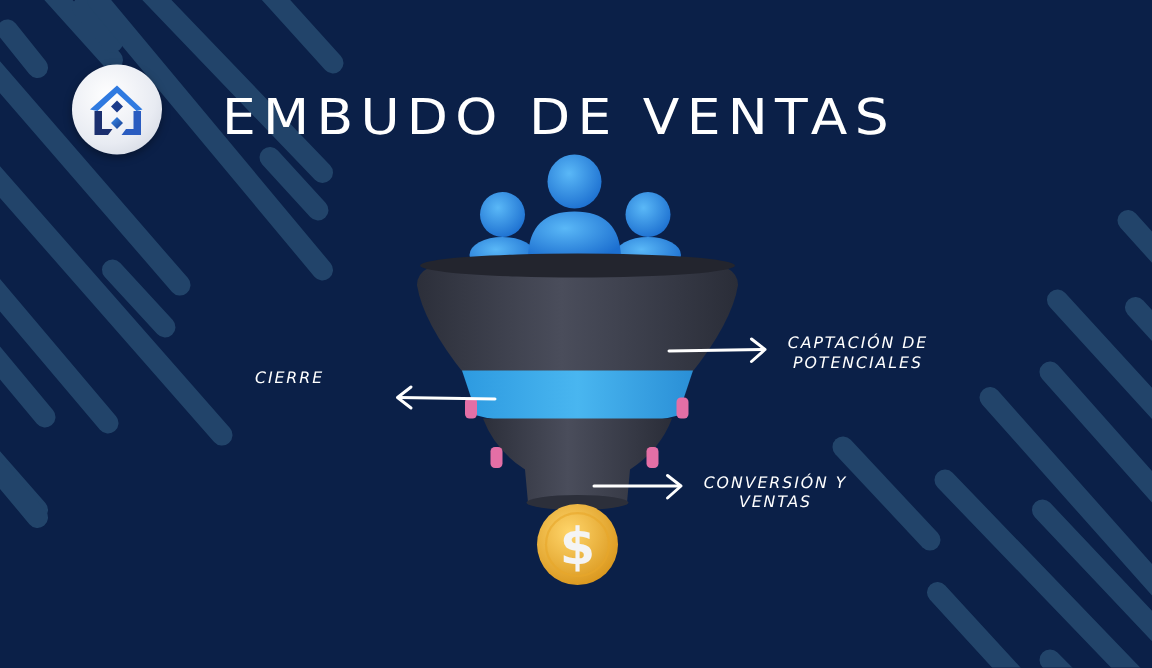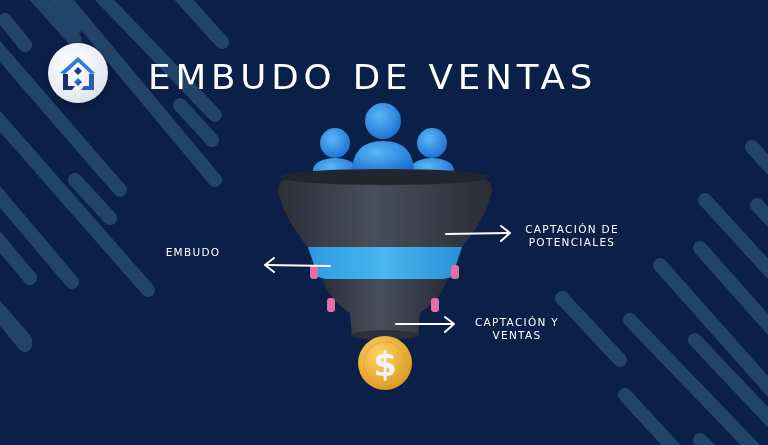--- a/index.html
+++ b/index.html
@@ -22,20 +22,21 @@
       color: #ffffff; font-size: 33px; letter-spacing: 4.5px;
       font-family: "DejaVu Sans", sans-serif; font-weight: normal;
       white-space: nowrap; transform: scaleX(1.08); transform-origin: left center;
     }
     .funnel { position: absolute; left: 270px; top: 95px; }
     .label {
       position: absolute; color: #ffffff; font-size: 10.5px;
       letter-spacing: 1.3px; text-align: center; line-height: 13px;
       font-family: "DejaVu Sans", sans-serif;
       white-space: nowrap;
+      font-style: italic;
     }
     .label span { display: block; }
     .label-left { left: 128px; top: 246px; width: 130px; }
     .label-right-top { left: 510px; top: 223px; width: 124px; }
     .label-right-bottom { left: 458px; top: 316px; width: 118px; }
     .arrow { position: absolute; }
   </style>
 </head>
 <body>
 
@@ -154,24 +155,24 @@
   <path d="M2 10 L64 9" stroke="#ffffff" stroke-width="2" fill="none" stroke-linecap="round"></path>
   <path d="M57 2 L66 9 L57 17" stroke="#ffffff" stroke-width="2" fill="none" stroke-linecap="round" stroke-linejoin="round"></path>
 </svg>
 
 <svg class="arrow" style="left:394px;top:314px;" width="64" height="20" viewBox="0 0 64 20" )="">
   <path d="M2 10 L58 10" stroke="#ffffff" stroke-width="2" fill="none" stroke-linecap="round"></path>
   <path d="M51 3 L60 10 L51 18" stroke="#ffffff" stroke-width="2" fill="none" stroke-linecap="round" stroke-linejoin="round"></path>
 </svg>
 
 <div class="label label-left">
-  <span>EMBUDO</span>
+  <span>CIERRE</span>
 </div>
 
 <div class="label label-right-top">
   <span>CAPTACIÓN DE</span>
   <span>POTENCIALES</span>
 </div>
 
 <div class="label label-right-bottom">
-  <span>CAPTACIÓN Y</span>
+  <span>CONVERSIÓN Y</span>
   <span>VENTAS</span>
 </div>
 
 </body></html>

